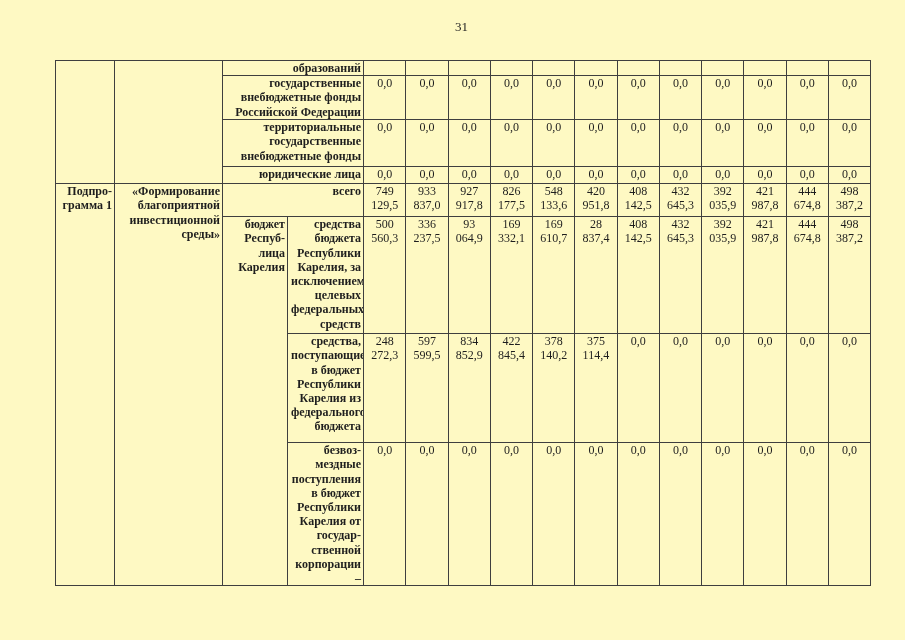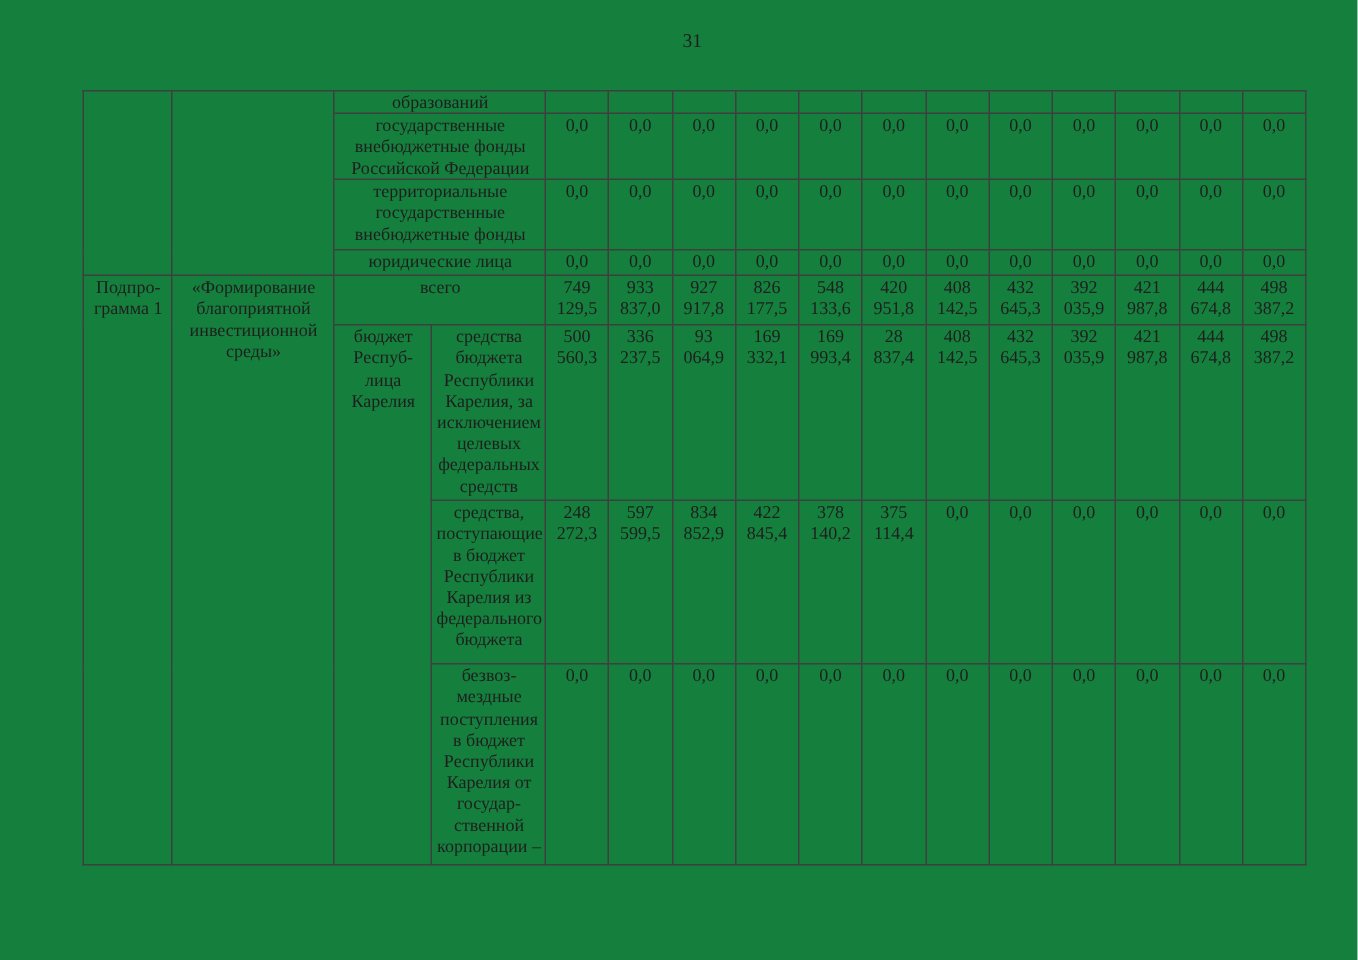--- a/index.html
+++ b/index.html
@@ -4,21 +4,21 @@
 <style>
   html, body {
     margin: 0;
     padding: 0;
     background: #ffffff;
   }
   .page {
     position: relative;
     width: 905px;
     height: 640px;
-    background: #15803d;
+    background: #fef9c3;
     font-family: "Liberation Serif", serif;
     color: #1e1e1e;
     overflow: hidden;
   }
   .page-number {
     position: absolute;
     top: 20px;
     left: 0;
     width: 905px;
     text-align: center;
@@ -36,23 +36,24 @@
   }
   .budget-table td {
     border: 1px solid #3f3f3f;
     vertical-align: top;
     padding: 0 2px;
     font-size: 12px;
     line-height: 14.2px;
     overflow: hidden;
   }
   .budget-table td.label {
-    text-align: center;
+    text-align: right;
     white-space: pre-line;
     padding-left: 3px;
+    font-weight: bold;
   }
   .budget-table td.num {
     text-align: center;
   }
   tr.r1 { height: 14px; }
   tr.r2 { height: 44px; }
   tr.r3 { height: 47px; }
   tr.r4 { height: 17px; margin-top: 32px; }
   tr.r5 { height: 33px; }
   tr.r6 { height: 117px; }
@@ -182,21 +183,21 @@
 Республики
 Карелия, за
 исключением
 целевых
 федеральных
 средств</td>
         <td class="num">500 560,3</td>
         <td class="num">336 237,5</td>
         <td class="num">93 064,9</td>
         <td class="num">169 332,1</td>
-        <td class="num">169 993,4</td>
+        <td class="num">169 610,7</td>
         <td class="num">28 837,4</td>
         <td class="num">408 142,5</td>
         <td class="num">432 645,3</td>
         <td class="num">392 035,9</td>
         <td class="num">421 987,8</td>
         <td class="num">444 674,8</td>
         <td class="num">498 387,2</td>
       </tr>
       <tr class="r7">
         <td class="label">средства,

